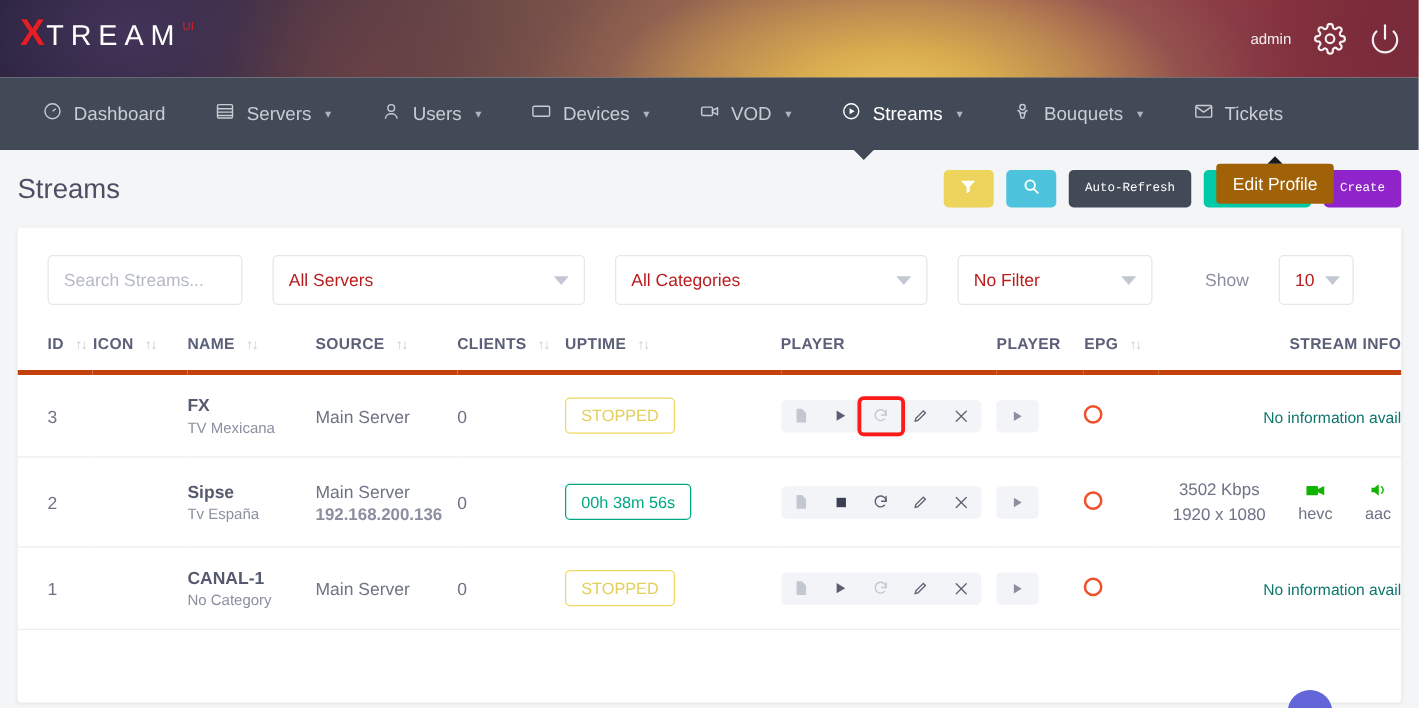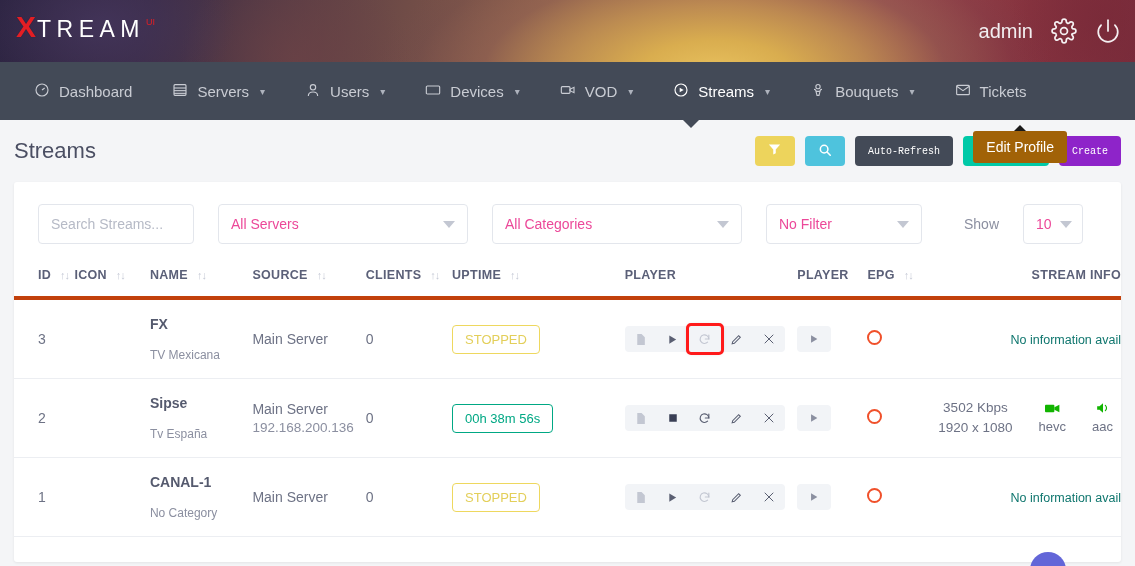--- a/index.html
+++ b/index.html
@@ -40,21 +40,21 @@
     color: #ffffff; font-size: 23px; font-weight: 500;
     letter-spacing: 5.5px; line-height: 1; margin-left: 1px;
   }
   .logo .sup {
     color: #e31e24; font-size: 9px; margin-left: 1px; position: relative; top: -12px;
   }
   .banner-right {
     position: absolute; right: 14px; top: 0; height: 62px;
     display: flex; align-items: center; gap: 18px;
   }
-  .admin-name { color: #f2eef0; font-size: 20px; }
+  .admin-name { color: #f2eef0; font-size: 12px; }
   .icon-btn { color: #f5f0f2; display: flex; align-items: center; cursor: pointer; }
 
   
   .navbar {
     position: relative;
     height: 58px;
     background: #434a57;
     display: flex; align-items: center;
     padding-left: 14px;
     gap: 0px;
@@ -125,21 +125,21 @@
   .ff-input {
     width: 156px; height: 40px;
     border: 1px solid #e3e6ec; border-radius: 4px;
     background: #fff; font-size: 14px; font-family: inherit;
     color: #5a5f72; padding: 0 12px;
   }
   .ff-input::placeholder { color: #b6bac6; }
   .ff-select {
     height: 40px; border: 1px solid #e3e6ec; border-radius: 4px;
     background: #fff; display: flex; align-items: center;
-    padding: 0 12px; font-size: 14px; color: #ec4899;
+    padding: 0 12px; font-size: 14px; color: #b91c1c;
     cursor: pointer; justify-content: space-between;
   }
   .w-servers { width: 250px; }
   .w-cats { width: 250px; }
   .w-nofilter { width: 156px; }
   .w-show { width: 60px; }
   .sel-caret {
     width: 0; height: 0;
     border-left: 6px solid transparent;
     border-right: 6px solid transparent;
@@ -169,22 +169,22 @@
   .c-name  { width: 95px; }
   .c-source{ width: 105px; }
   .c-clients{ width: 80px; }
   .c-uptime{ width: 160px; }
   .c-actions{ width: 135px; }
   .c-player{ width: 65px; }
   .c-epg   { width: 55px; }
   .c-info  { width: 180px; text-align: right; padding-right: 0 !important; }
 
   .name-main { font-weight: bold; color: #555a6e; font-size: 14px; }
-  .name-sub  { font-size: 12px; color: #8b8fa0; margin-top: 16px; }
-  .src-sub   { font-size: 13.5px; color: #8b8fa0; margin-top: 3px; }
+  .name-sub  { font-size: 12px; color: #8b8fa0; margin-top: 3px; }
+  .src-sub   { font-size: 13.5px; color: #8b8fa0; margin-top: 3px; font-weight: bold; }
 
   .badge {
     display: inline-block; border-radius: 4px;
     font-size: 13px; padding: 6px 12px; background: #fff;
   }
   .badge-stopped { border: 1px solid #eed85f; color: #e3cf5a; }
   .badge-running { border: 1px solid #00a884; color: #00a884; }
 
   .actions-group { display: inline-flex; background: #f2f4f7; border-radius: 4px; overflow: visible; }
   .act {

